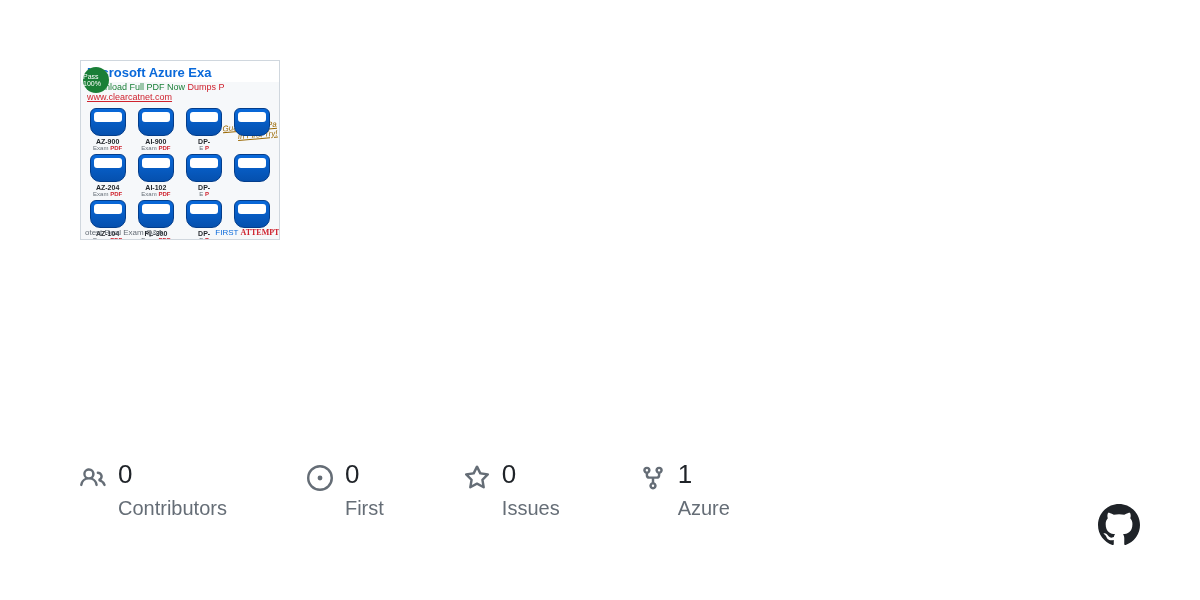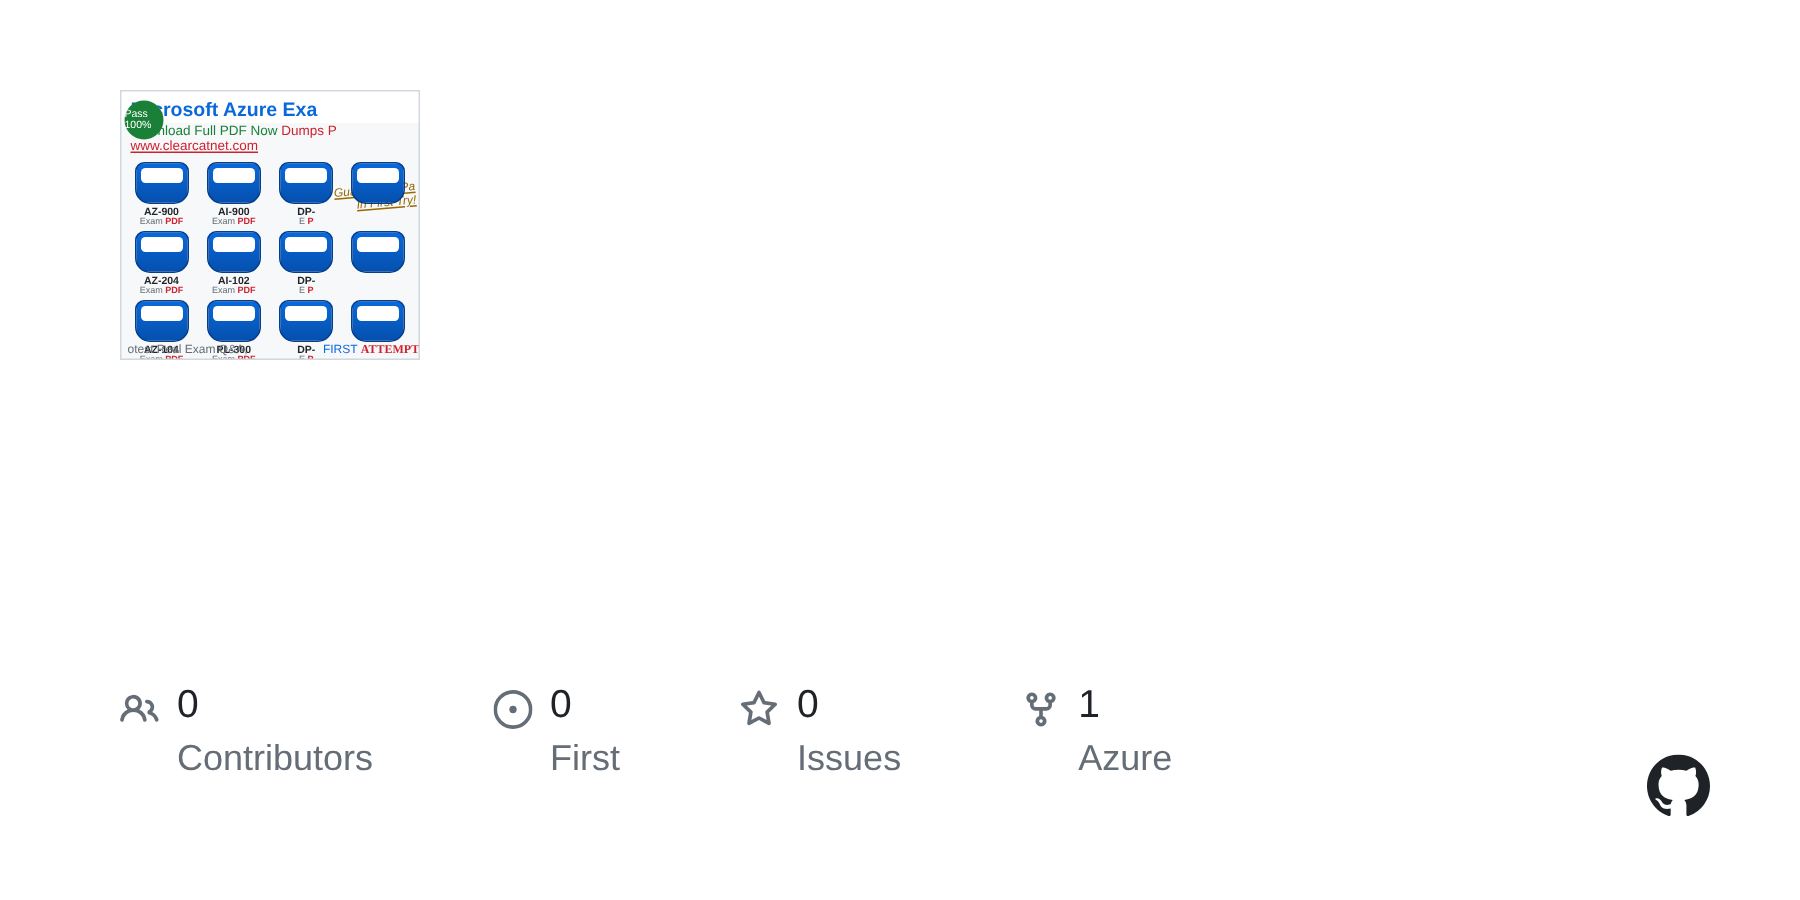--- a/index.html
+++ b/index.html
@@ -168,21 +168,21 @@
       display: flex;
       flex-direction: column;
     }
     .stat-value {
       font-size: 26px;
       color: #1f2328;
       font-weight: 400;
       line-height: 1;
     }
     .stat-label {
-      font-size: 24px;
+      font-size: 20px;
       color: #656d76;
       margin-top: 10px;
     }
     .github-logo {
       position: absolute;
       bottom: 50px;
       right: 60px;
       color: #1f2328;
     }
   </style>

